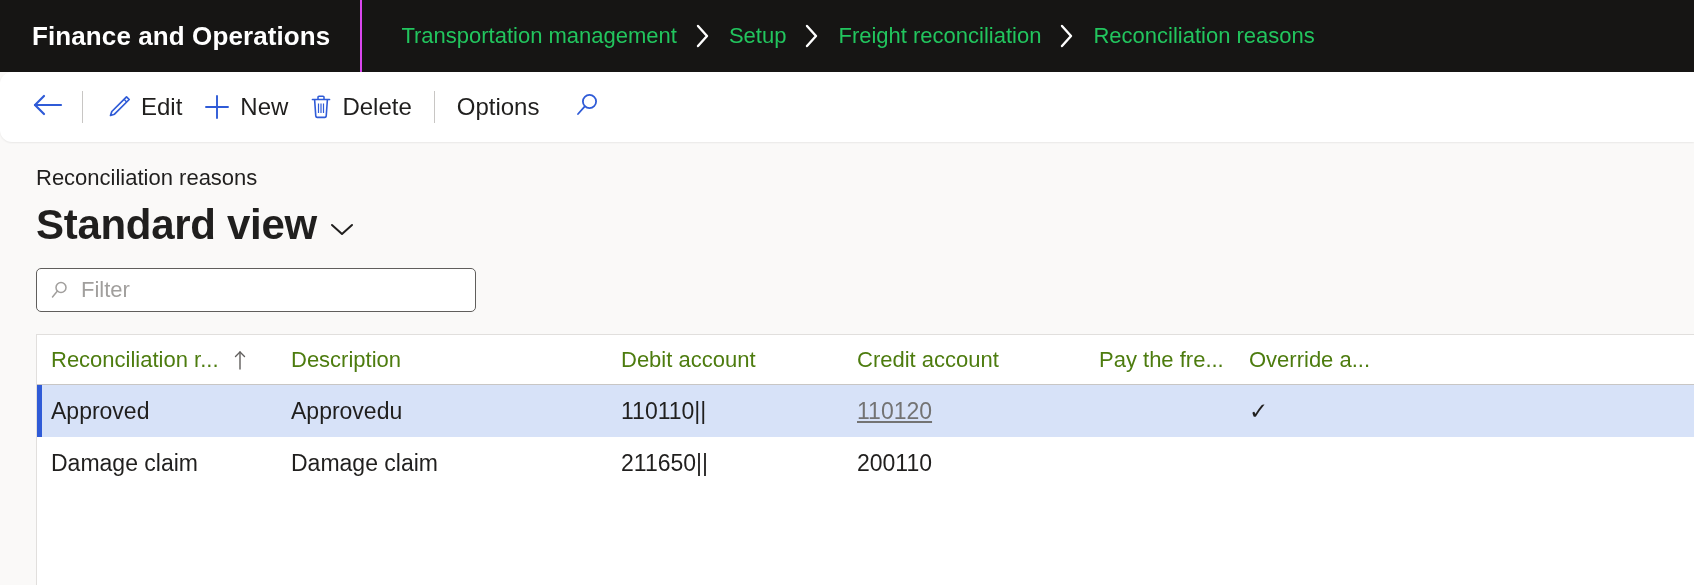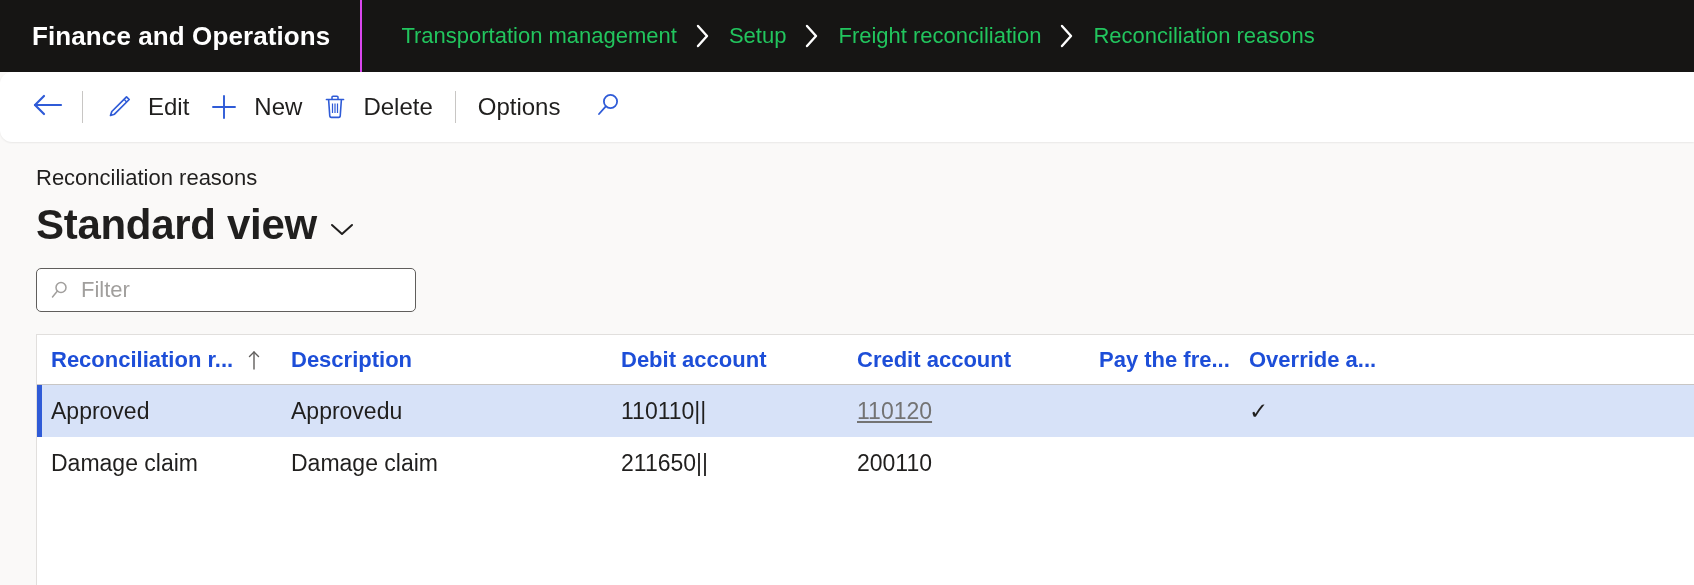--- a/index.html
+++ b/index.html
@@ -75,21 +75,21 @@
     border-top-left-radius: 12px;
     border-bottom-left-radius: 12px;
     display: flex;
     align-items: center;
     padding-left: 26px;
     box-shadow: 0 1px 2px rgba(0,0,0,0.07);
   }
   .tb-btn {
     display: inline-flex;
     align-items: center;
-    gap: 15px;
+    gap: 8px;
     height: 48px;
     padding: 0 10px;
     font-size: 24px;
     color: #201f1e;
     border-radius: 3px;
     cursor: pointer;
     white-space: nowrap;
   }
   .tb-icon {
     display: inline-flex;
@@ -156,21 +156,21 @@
   .view-chevron {
     display: inline-flex;
     align-items: center;
     color: #201f1e;
     cursor: pointer;
     padding-top: 8px;
   }
 
   
   .filter-box {
-    width: 380px;
+    width: 440px;
     height: 44px;
     border: 1px solid #605e5c;
     border-radius: 5px;
     background: #ffffff;
     display: flex;
     align-items: center;
     padding: 0 12px;
     gap: 8px;
     margin-bottom: 22px;
   }
@@ -196,30 +196,29 @@
   }
   .grid-head {
     display: flex;
     align-items: center;
     height: 50px;
     border-bottom: 1px solid #c8c6c4;
     background: #ffffff;
   }
   .gh {
     font-size: 22px;
-    color: #1d4ed8;
+    color: #4d7c0f;
     padding-left: 14px;
     display: flex;
     align-items: center;
     gap: 14px;
     white-space: nowrap;
     overflow: hidden;
     cursor: pointer;
     height: 100%;
-    font-weight: bold;
   }
   .sort-arrow { color: #605e5c; display: inline-flex; align-items: center; }
 
   .grid-row {
     display: flex;
     align-items: center;
     height: 52px;
     position: relative;
     cursor: pointer;
   }

